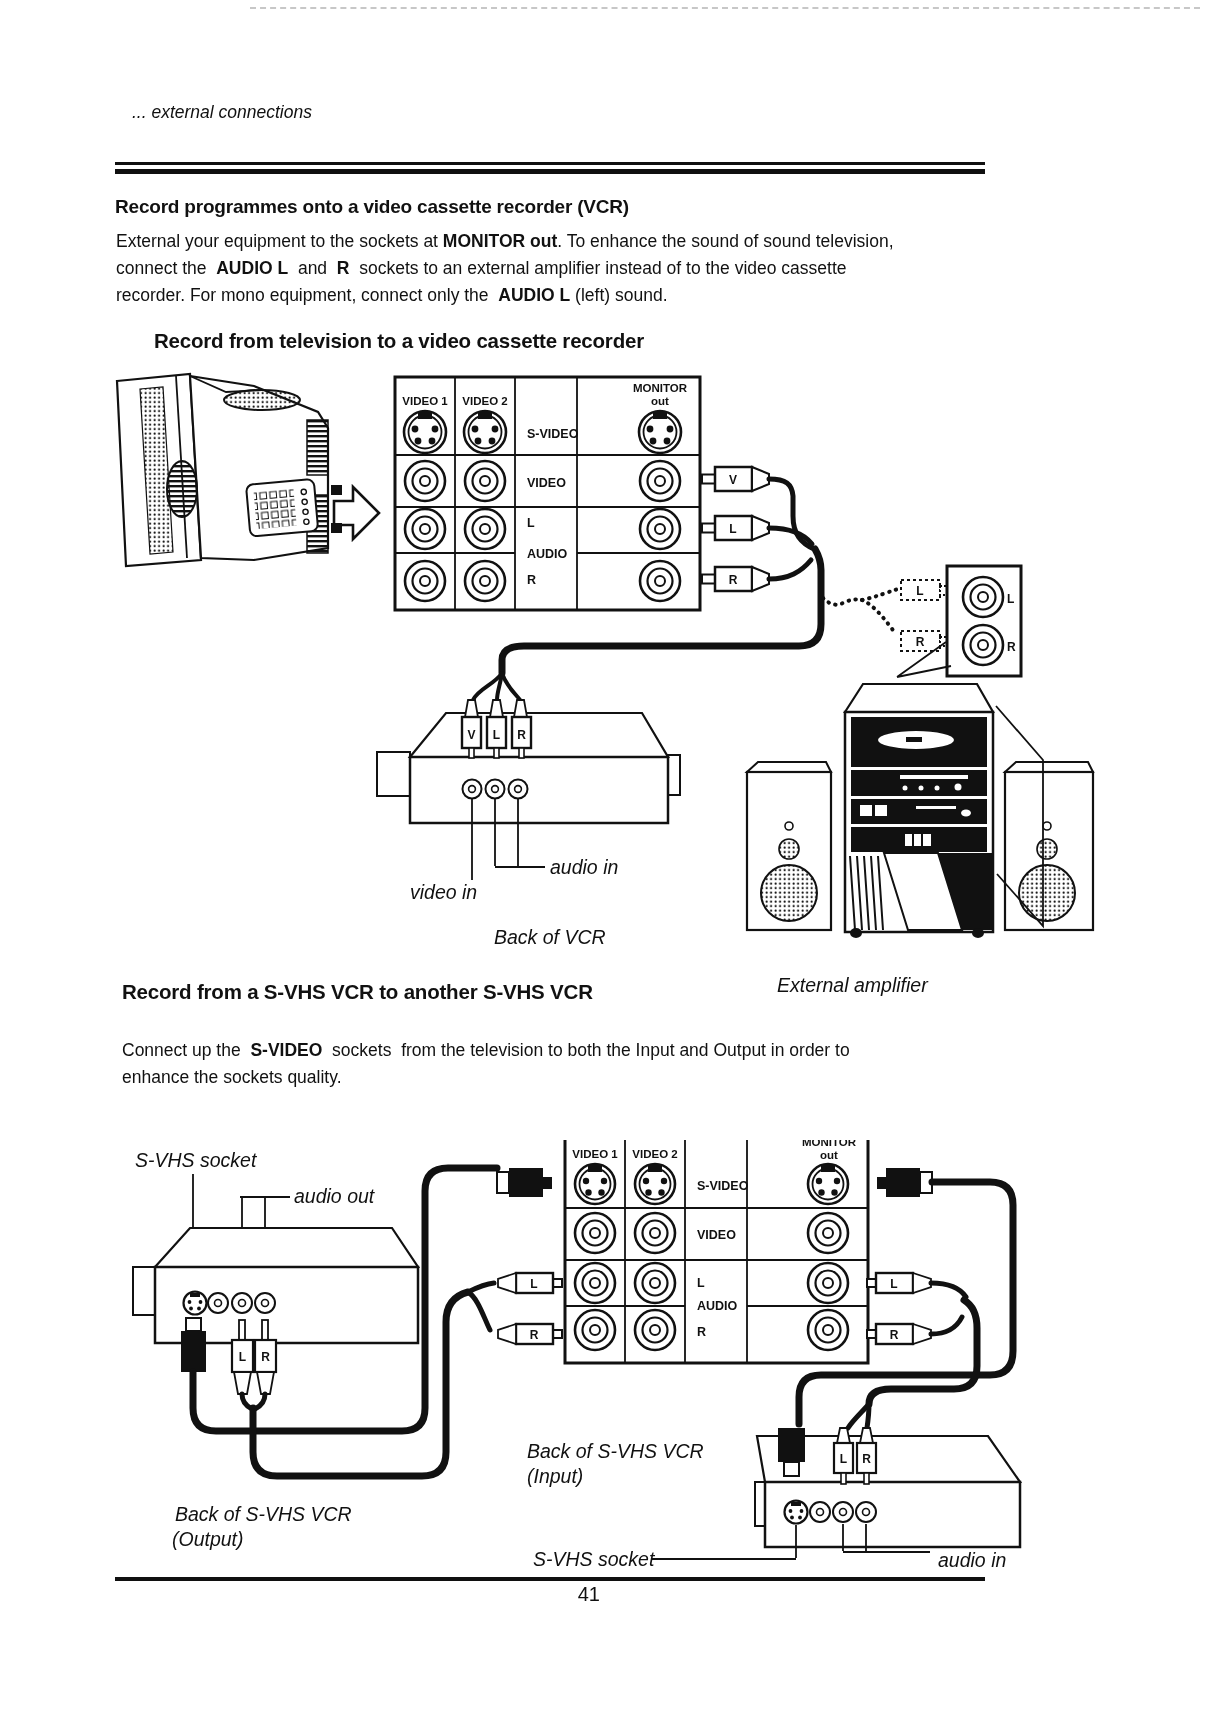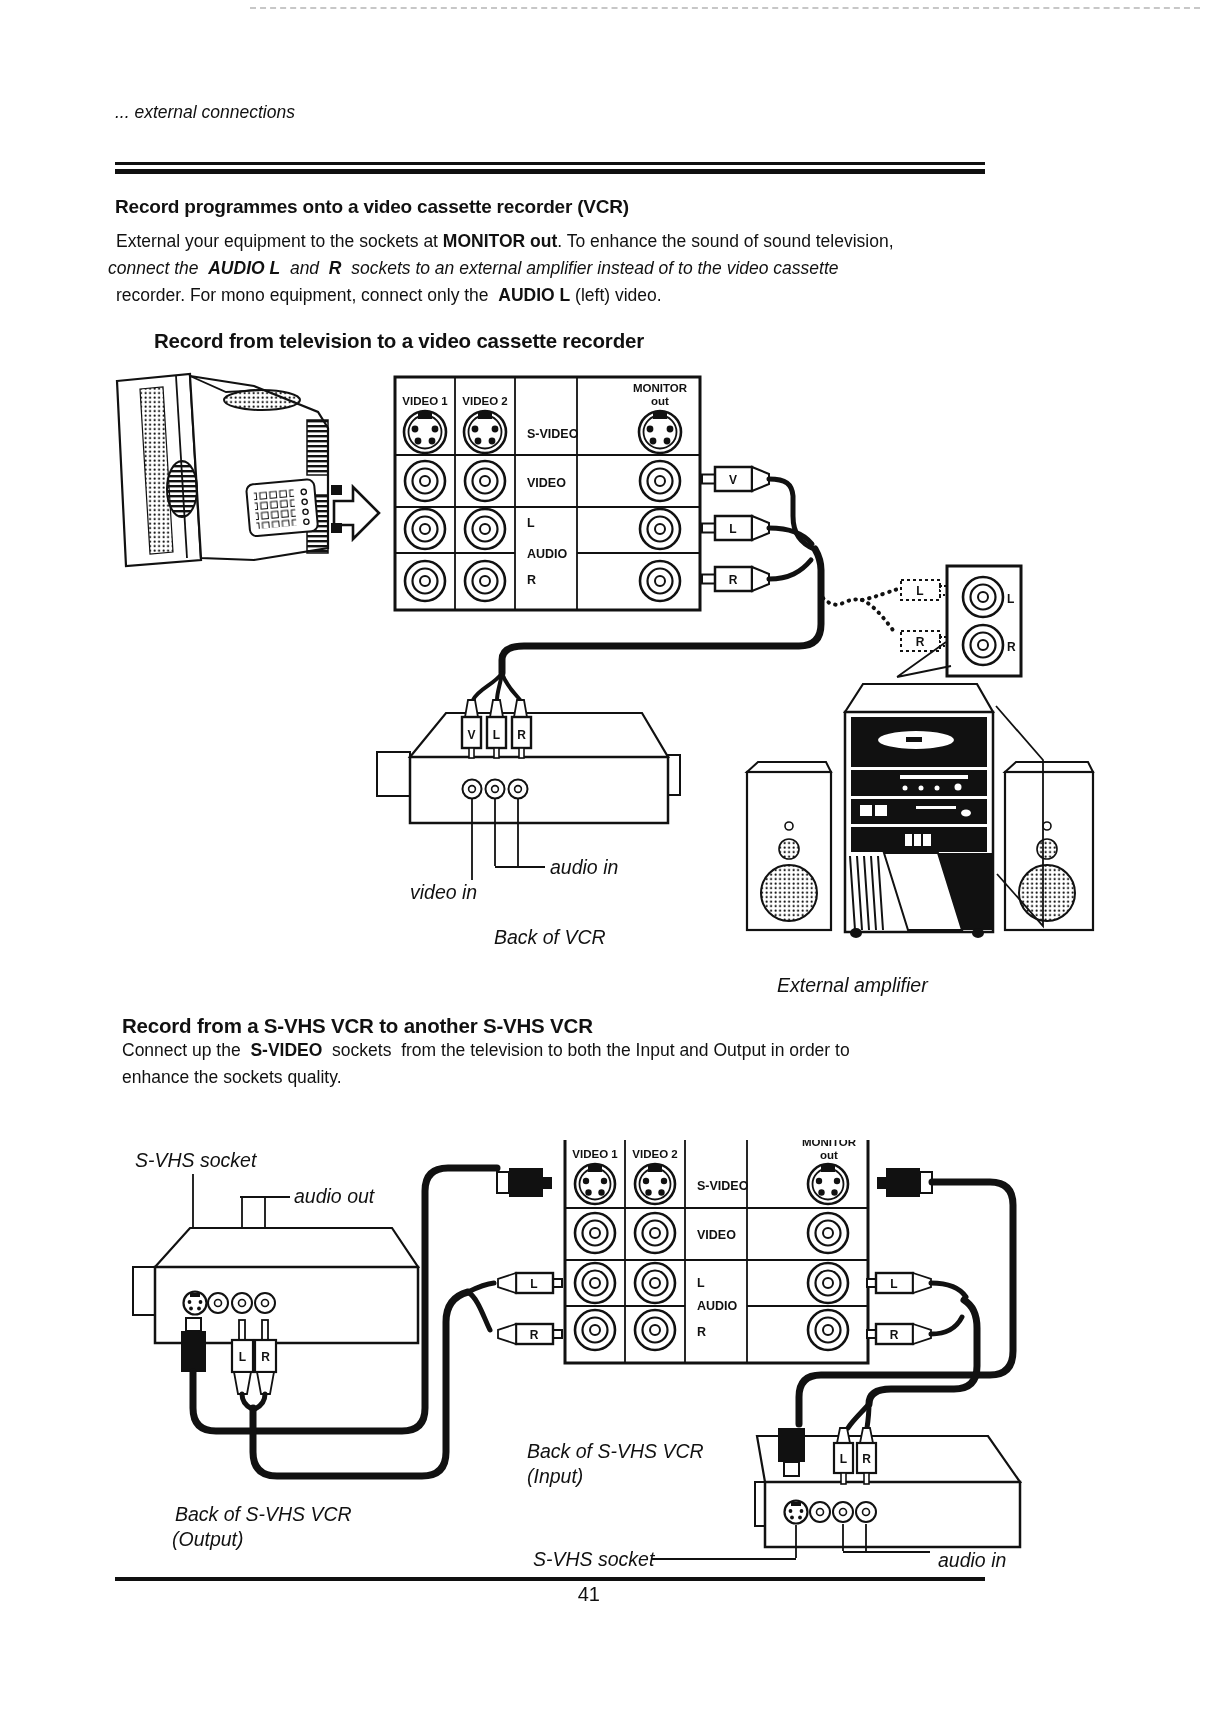--- a/index.html
+++ b/index.html
@@ -24,35 +24,35 @@
   .ot{stroke:#111;fill:#fff;}
   .cable{stroke:#111;fill:none;stroke-linecap:round;}
 </style>
 </head>
 <body>
 
 <div id="page">
 
   <div class="abs noise" style="left:250px;top:7px;width:950px;height:0;"></div>
 
-  <div class="abs hdr" style="left:115px;top:102px;">... external connections</div>
+  <div class="abs hdr" style="left:132px;top:102px;">... external connections</div>
 
   <div class="abs rule" style="left:115px;top:162px;width:870px;height:2.5px;"></div>
   <div class="abs rule" style="left:115px;top:169px;width:870px;height:5px;"></div>
 
   <h1 class="abs t1" style="left:115px;top:196px;">Record programmes onto a video cassette recorder (VCR)</h1>
 
   <div class="abs body-line" style="left:116px;top:231px;">
     <span>External your equipment to the sockets at </span><span class="b">MONITOR out</span><span>. To enhance the sound of sound television,</span>
   </div>
-  <div class="abs body-line" style="left:108px;top:258px;font-style:italic;">
+  <div class="abs body-line" style="left:116px;top:258px;">
     <span>connect the&nbsp; </span><span class="b">AUDIO L</span><span> &nbsp;and&nbsp; </span><span class="b">R</span><span> &nbsp;sockets to an external amplifier instead of to the video cassette</span>
   </div>
   <div class="abs body-line" style="left:116px;top:285px;">
-    <span>recorder. For mono equipment, connect only the&nbsp; </span><span class="b">AUDIO L</span><span> (left) video.</span>
+    <span>recorder. For mono equipment, connect only the&nbsp; </span><span class="b">AUDIO L</span><span> (left) sound.</span>
   </div>
 
   <h2 class="abs t2" style="left:118px;top:329px;margin-left:36px;">Record from television to a video cassette recorder</h2>
 
   <svg style="left:90px;top:360px;" width="1015" height="650" viewBox="90 360 1015 650">
     <defs>
       <pattern id="dotgrid" width="4.5" height="4.5" patternUnits="userSpaceOnUse">
           <circle cx="1.6" cy="1.6" r="1.1" fill="#111"></circle>
         </pattern>
       <pattern id="hstripe" width="5" height="5" patternUnits="userSpaceOnUse">
@@ -258,21 +258,21 @@
         <path d="M850,856 L855,930 M857,856 L862,930 M864,856 L869,930 M871,856 L876,930 M878,856 L883,930" stroke="#111" stroke-width="2"></path>
         <path class="ot" stroke-width="2" d="M884,853 L938,853 L962,930 L908,930 Z"></path>
         <ellipse cx="856" cy="933" rx="6" ry="5" fill="#111"></ellipse>
         <ellipse cx="978" cy="933" rx="6" ry="5" fill="#111"></ellipse>
         <path class="ln" stroke-width="2.2" d="M996,706 L1043,760 L1043,926 L997,874"></path>
       </g>
       <text class="ann" x="777" y="992">External amplifier</text>
     </g>
   </svg>
 
-  <h2 class="abs t2" style="left:122px;top:1014px;">Record from a S-VHS VCR to another S-VHS VCR</h2>
+  <h2 class="abs t2" style="left:122px;top:980px;">Record from a S-VHS VCR to another S-VHS VCR</h2>
   <div class="abs body-line" style="left:122px;top:1040px;">
     <span>Connect up the&nbsp; </span><span class="b">S-VIDEO</span><span> &nbsp;sockets&nbsp; from the television to both the Input and Output in order to</span>
   </div>
   <div class="abs body-line" style="left:122px;top:1067px;">enhance the sockets quality.</div>
 
   <svg style="left:100px;top:1140px;" width="940" height="437" viewBox="100 1140 940 437">
     <defs>
       <g id="rca2">
           <circle r="20" fill="#fff" stroke="#111" stroke-width="2.6"></circle>
           <circle r="12.5" fill="none" stroke="#111" stroke-width="2.2"></circle>

